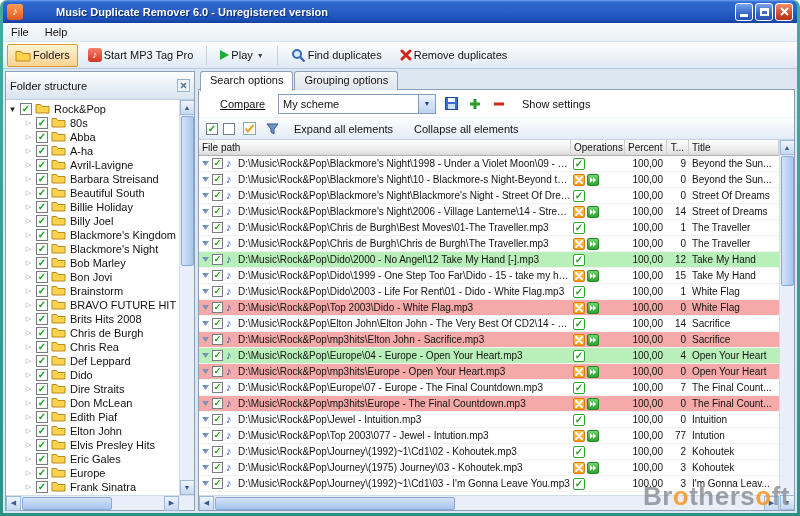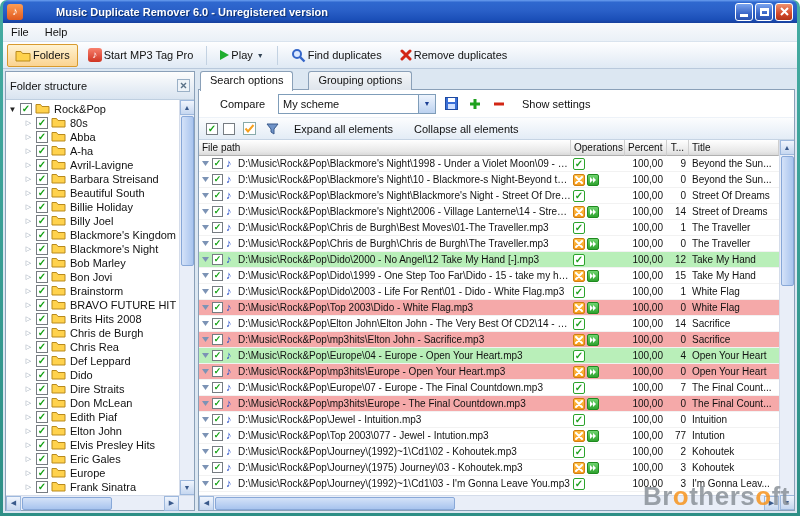--- a/index.html
+++ b/index.html
@@ -53,27 +53,27 @@
   .hsb { height:15px; background:#e9eef8; border-top:1px solid #d4dcea; display:flex; align-items:center; flex:1; }
   .sb-btn { width:15px; height:15px; min-width:15px; min-height:15px; background:linear-gradient(#f0f5fd,#c6d7f0); border:1px solid #9db8dd; color:#3a5a8c; font-size:7px; display:flex; align-items:center; justify-content:center; }
   .sb-thumb-v { width:13px; background:linear-gradient(90deg,#d4e2f8,#a8c4ee); border:1px solid #88a8d8; border-radius:2px; margin:1px 0; }
   .sb-thumb-h { height:13px; background:linear-gradient(#d4e2f8,#a8c4ee); border:1px solid #88a8d8; border-radius:2px; margin:0 1px; }
   .sb-fill { flex:1; }
   .bottom-bar { display:flex; }
   .corner { width:15px; height:15px; background:#e9eef8; border-top:1px solid #d4dcea; }
 
   
   .right-panel { flex:1; display:flex; flex-direction:column; min-width:0; }
-  .tabs { display:flex; height:19px; padding-left:2px; gap:15px; }
+  .tabs { display:flex; height:19px; padding-left:2px; gap:1px; }
   .tab { padding:2px 9px; border:1px solid #8aa0b8; border-bottom:none; border-radius:3px 3px 0 0; background:linear-gradient(#f4f6f8,#dfe5ec); position:relative; }
   .tab.active { background:#fff; z-index:2; height:20px; }
   .panel-body { flex:1; background:#fff; border:1px solid #8aa0b8; margin-top:-1px; display:flex; flex-direction:column; min-height:0; }
 
   .compare-row { height:27px; display:flex; align-items:center; gap:6px; padding-left:21px; }
-  .cmp-label { width:52px; }
+  .cmp-label { width:52px;text-decoration:underline; }
   .combo { width:158px; height:20px; border:1px solid #7f9db9; background:#fff; display:flex; align-items:center; }
   .combo-text { flex:1; padding-left:4px; }
   .combo-btn { width:17px; height:18px; background:linear-gradient(#eef4fd,#bcd2f0); border-left:1px solid #7f9db9; color:#1c3f94; font-size:7px; display:flex; align-items:center; justify-content:center; }
   .mini-btn { width:18px; height:18px; display:flex; align-items:center; justify-content:center; border:1px solid transparent; border-radius:2px; }
   .show-settings { margin-left:8px; }
 
   .list-toolbar { height:23px; background:linear-gradient(#fcfdfe,#e3ecf6); border-top:1px solid #edf2f8; border-bottom:1px solid #c6d4e4; display:flex; align-items:center; gap:5px; padding:0 7px; }
   .flat-btn { padding:2px 8px; white-space:nowrap; }
 
   

